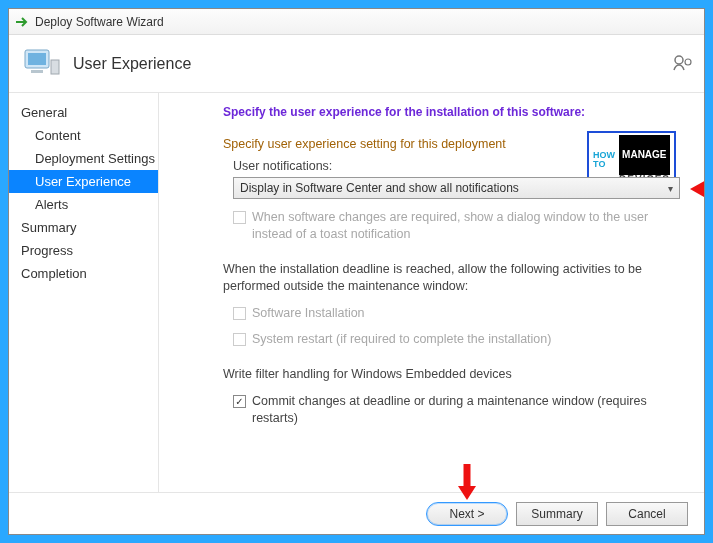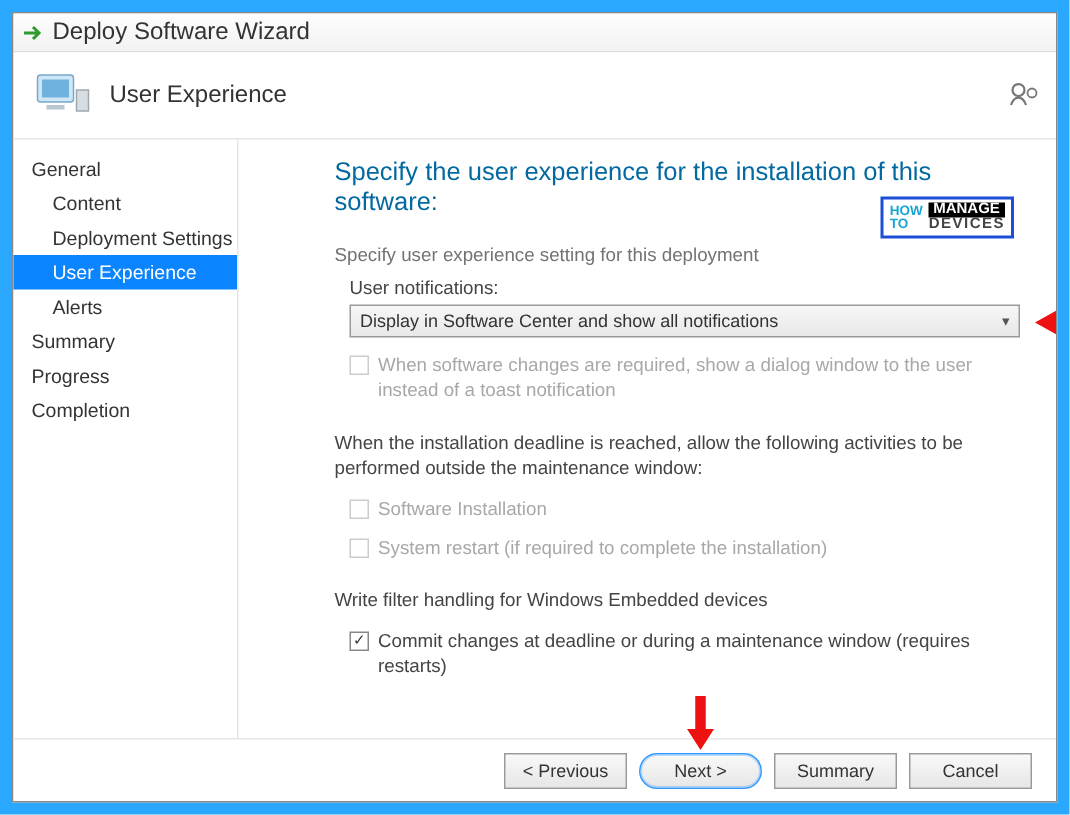--- a/index.html
+++ b/index.html
@@ -20,21 +20,21 @@
     flex-direction: column;
     position: relative;
   }
   .titlebar {
     height: 26px;
     background: linear-gradient(#fdfdfd, #f2f2f2);
     border-bottom: 1px solid #ddd;
     display: flex;
     align-items: center;
     padding: 0 6px;
-    font-size: 16px;
+    font-size: 12px;
     color: #333;
   }
   .titlebar .arrow-icon { margin-right: 6px; display:inline-flex; }
   .header {
     height: 58px;
     background: #fff;
     display: flex;
     align-items: center;
     padding: 0 12px;
     border-bottom: 1px solid #e5e5e5;
@@ -69,41 +69,41 @@
   }
   .content {
     flex: 1;
     padding: 12px 24px 0 24px;
     font-size: 12.5px;
     color: #444;
     overflow: hidden;
     position: relative;
   }
   .content-heading {
-    color: #0369a1;
-    font-size: 17px;
-    font-weight: 400;
+    color: #6d28d9;
+    font-size: 12px;
+    font-weight: 700;
     margin-bottom: 18px;
   }
   .watermark {
     position: absolute;
     right: 28px;
     top: 38px;
     border: 2px solid #1d4ed8;
     padding: 2px 4px;
     font-size: 10px;
     font-weight: bold;
     background: #fff;
     display: flex;
     align-items: center;
     gap: 4px;
   }
   .watermark .howto { color:#18a5d6; font-size:9px; line-height:9px; }
-  .watermark .md { background:#000; color:#fff; padding:0 3px; font-size:10px; }
-  .section-label { color:#737373; margin-bottom:0; }
+  .watermark .md { background:#000; color:#fff; padding:15px 3px; font-size:10px; }
+  .section-label { color:#a16207; margin-bottom:0; }
   .field-label { margin: 8px 0 4px 10px; color:#444; }
   .dropdown {
     width: 100%;
     margin-left:10px;
     max-width: 480px;
     display: flex;
     align-items: center;
     border: 1px solid #999;
     background: linear-gradient(#f7f7f7,#e8e8e8);
     height: 22px;
@@ -265,21 +265,20 @@
       <div class="subheading">Write filter handling for Windows Embedded devices</div>
 
       <div class="checkbox-row">
         <span class="cb">✓</span>
         <span>Commit changes at deadline or during a maintenance window (requires restarts)</span>
       </div>
     </div>
   </div>
 
   <div class="footer">
-    <div class="btn">&lt;  Previous</div>
     <div class="next-wrap">
       <span class="red-arrow-down">
         <svg width="24" height="40" viewBox="0 0 24 40">
             <path d="M12 2 V26" stroke="#e11" stroke-width="7"></path>
             <path d="M12 38 L3 24 H21 Z" fill="#e11"></path>
           </svg>
       </span>
       <div class="btn hover">Next  &gt;</div>
     </div>
     <div class="btn">Summary</div>

